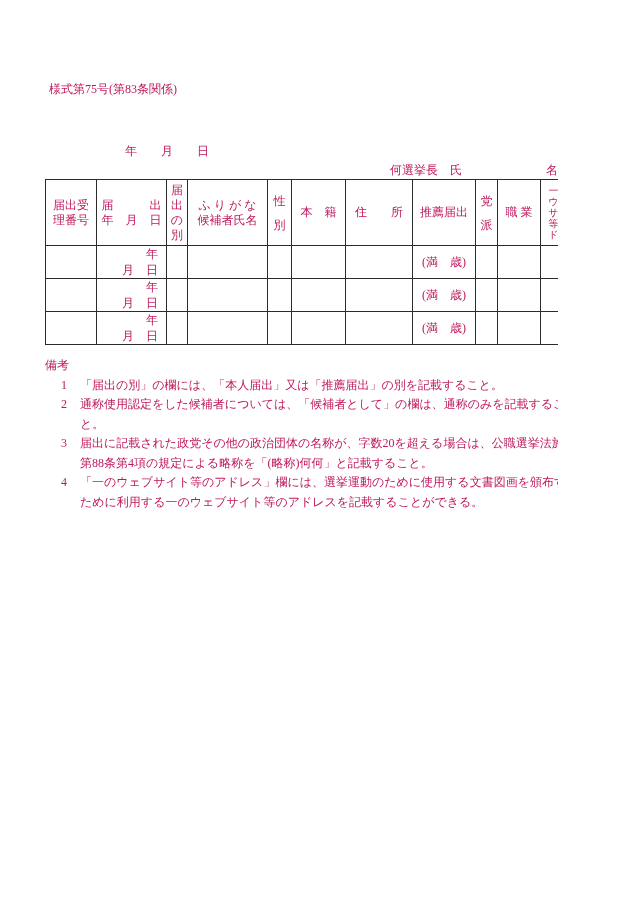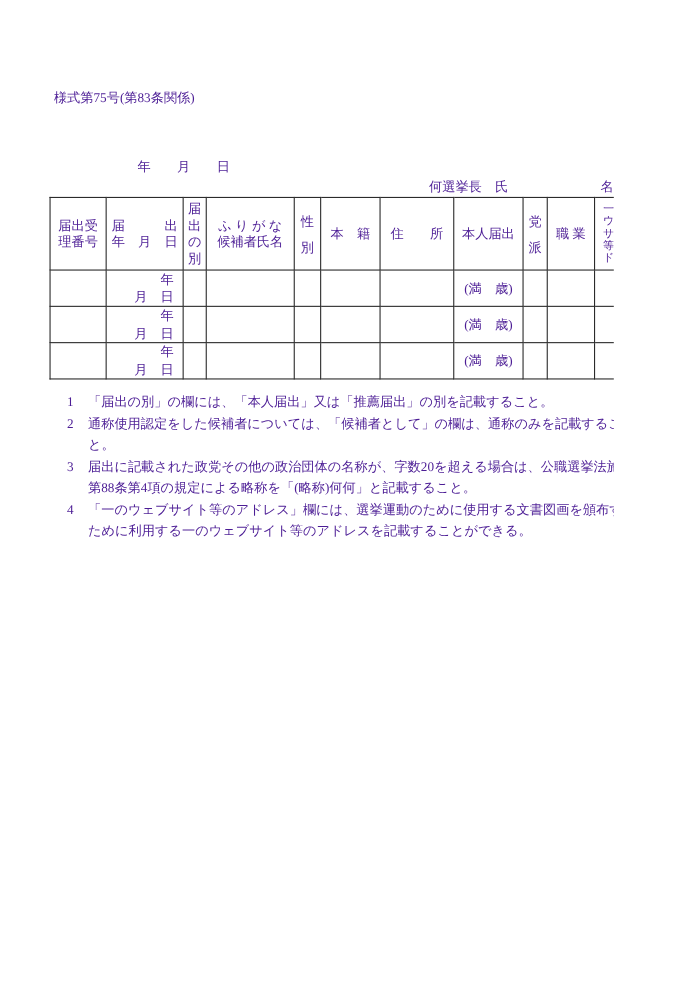--- a/index.html
+++ b/index.html
@@ -3,21 +3,21 @@
 <meta charset="utf-8">
 <style>
   html, body { margin: 0; padding: 0; background: #ffffff; }
   .page {
     position: relative;
     width: 558px;
     height: 915px;
     background: #ffffff;
     font-family: "Liberation Serif", "DejaVu Serif", serif;
     font-size: 12px;
-    color: #4c1d95;
+    color: #be185d;
     overflow: hidden;
   }
   .hline { position: absolute; white-space: pre; line-height: 14px; }
   .l1 { left: 49px;  top: 82px;  }
   .l2 { left: 73px;  top: 103px; }
   .l3 { left: 61px;  top: 124px; }
   .l4 { left: 125px; top: 144px; }
   .l5 { left: 390px; top: 163px; }
 
   table.form-table {
@@ -91,21 +91,21 @@
         <th class="vstack">届
 出
 の
 別</th>
         <th>ふ り が な
 候補者氏名</th>
         <th class="vstack2">性
 別</th>
         <th>本　籍</th>
         <th>住　　所</th>
-        <th>本人届出</th>
+        <th>推薦届出</th>
         <th class="vstack2">党
 派</th>
         <th>職 業</th>
         <th class="small">一　の
 ウェブ
 サイト
 等のア
 ドレス</th>
       </tr>
     </thead>
@@ -149,20 +149,21 @@
         <td></td>
         <td class="birthcell">(満　歳)</td>
         <td></td>
         <td></td>
         <td></td>
       </tr>
     </tbody>
   </table>
 
   <div class="remarks">
+    <div class="remarks-title">備考</div>
     <div class="ritem">
       <span class="rnum">1</span>
       <span class="rtext">「届出の別」の欄には、「本人届出」又は「推薦届出」の別を記載すること。</span>
     </div>
     <div class="ritem">
       <span class="rnum">2</span>
       <span class="rtext">通称使用認定をした候補者については、「候補者として」の欄は、通称のみを記載すること。</span>
     </div>
     <div class="ritem">
       <span class="rnum">3</span>

